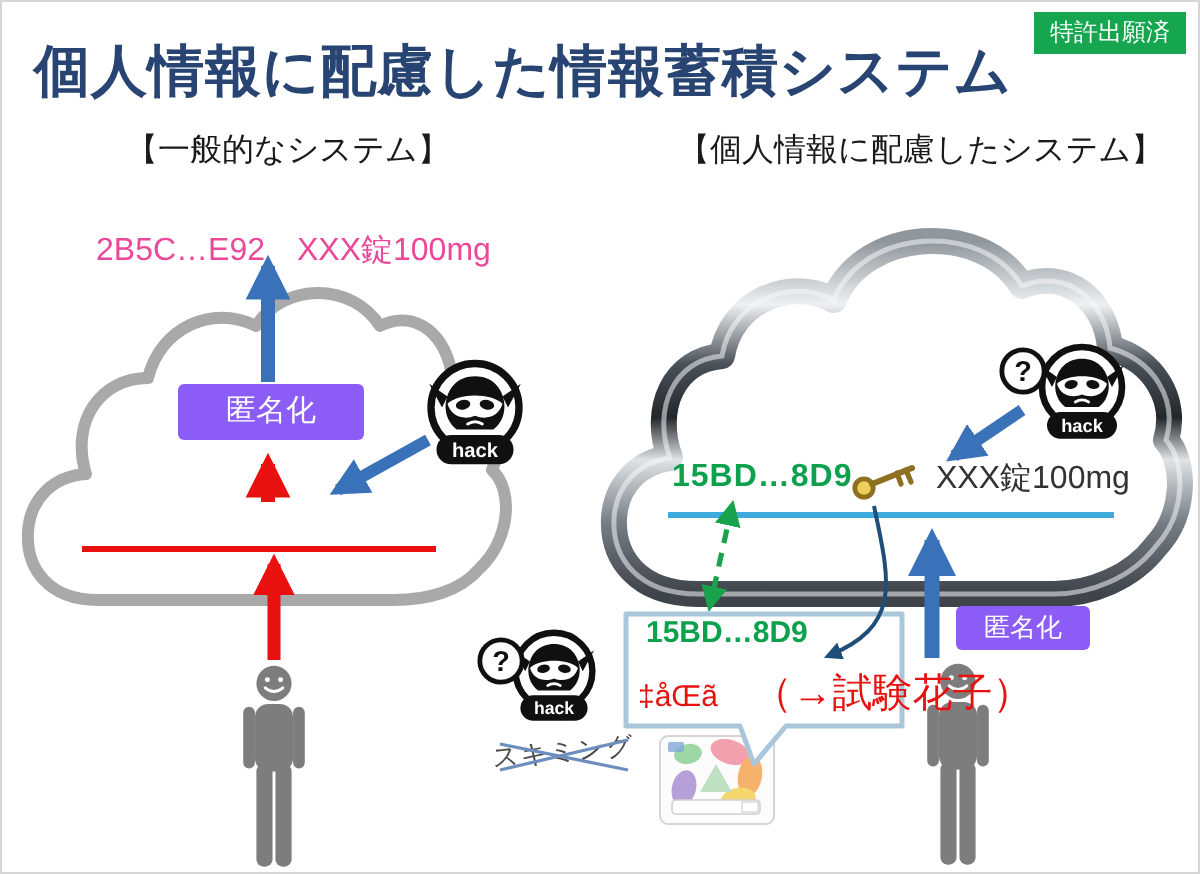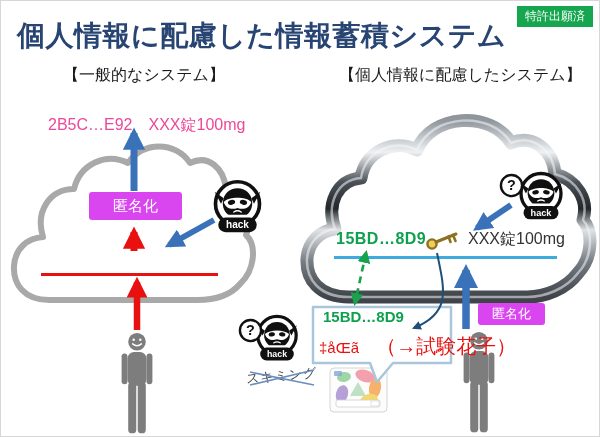--- a/index.html
+++ b/index.html
@@ -18,21 +18,21 @@
     padding:2px 8px;white-space:nowrap;
   }
   .subtitle{
     font-family:"Liberation Serif","DejaVu Serif",serif;
     font-size:16px;color:#1a1a1a;white-space:nowrap;
   }
   .sub-left{left:62px;top:64px;}
   .sub-right{left:338px;top:64px;}
   .record-out{left:47px;top:94px;font-size:16px;color:#ec4899;white-space:nowrap;margin-top:20px;}
   .anon-btn{
-    background:#d946ef;color:#fff;text-align:center;border-radius:3px;
+    background:#8b5cf6;color:#fff;text-align:center;border-radius:3px;
     white-space:nowrap;
   }
   .anon-left{left:88px;top:191px;width:93px;height:28px;font-size:15px;line-height:28px;}
   .anon-right{left:477px;top:302px;width:67px;height:22px;font-size:13px;line-height:22px;}
   .record-row{left:44px;top:249px;font-size:17px;font-weight:600;white-space:nowrap;}
   .red-txt{color:#E8110F;}
   .blk-txt{color:#111;margin-left:14px;}
   .red-underline{left:40px;top:272px;width:177px;height:3px;background:#E8110F;}
   .cloud-id{left:335px;top:229px;font-size:16px;font-weight:bold;color:#0DA14E;
     letter-spacing:.5px;white-space:nowrap;}

